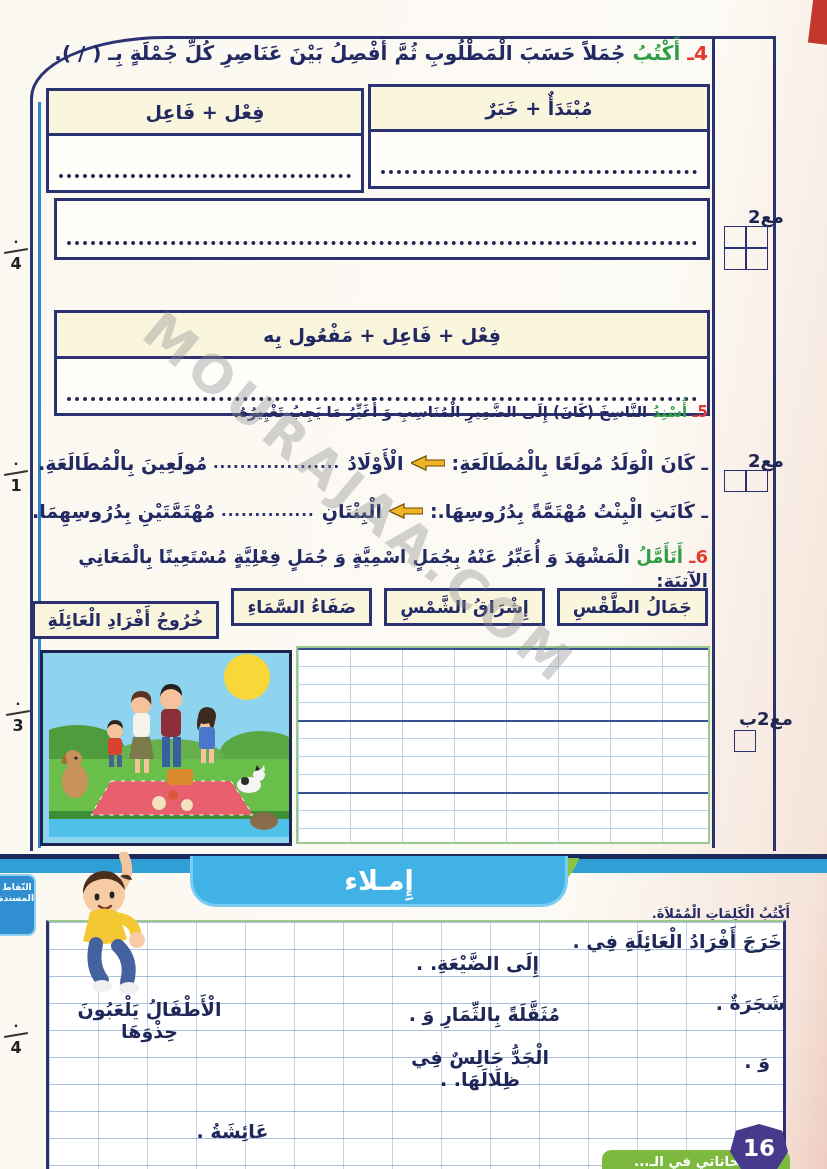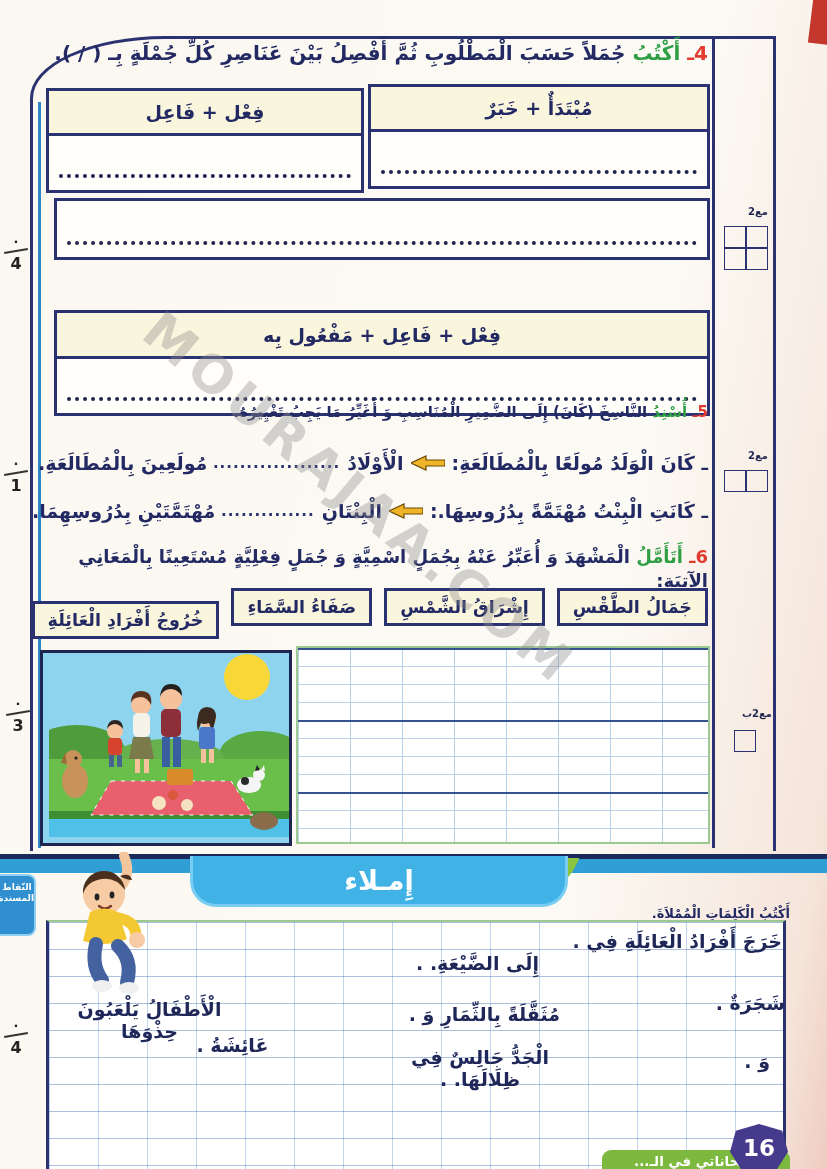--- a/index.html
+++ b/index.html
@@ -31,21 +31,21 @@
   .tag{border:3px solid #2b3272;background:#faf5dd;padding:6px 13px;font-size:17.5px;white-space:nowrap;}
   .tag-low{margin-top:13px;}
   .picframe{border:3px solid #1d2550;background:#8ed4ef;}
   .seyes{border:2px solid #9cc98f;background-color:#fff;
     background-image:
       linear-gradient(to bottom,#35548f 2px,transparent 2px),
       linear-gradient(to bottom,#b9d2ea 1px,transparent 1px),
       linear-gradient(to right,#b9d2ea 1px,transparent 1px);
     background-size:100% 72px,100% 18px,52px 100%;}
   
-  .mark{font-size:10px;color:#1d2550;}
+  .mark{font-size:18px;text-align:center;color:#1d2550;margin-left:24px;}
   .grid22{display:grid;grid-template-columns:22px 22px;}
   .sq{width:22px;height:22px;border:1.3px solid #2b3272;box-sizing:border-box;}
   .sq1{width:20px;height:20px;border:1.3px solid #2b3272;}
   
   .score{display:flex;flex-direction:column;align-items:center;width:28px;color:#222;}
   .score .num{font-size:13px;line-height:8px;}
   .score .bar{width:24px;border-top:2px solid #333;transform:rotate(-10deg);margin:4px 0 2px;}
   .score .den{font-size:16px;}
   
   .banner-bar{left:0;top:854px;width:827px;height:14px;background:#2f9fd6;border-top:5px solid #1a2a5c;}
@@ -280,18 +280,18 @@
 
   <div class="abs dict-grid"></div>
 
   <div class="abs dtext rtl" style="left:520px;top:930px;width:262px;text-align:right;">خَرَجَ أَفْرَادُ الْعَائِلَةِ فِي .</div>
   <div class="abs dtext rtl" style="left:400px;top:952px;width:155px;text-align:center;">إِلَى الضَّيْعَةِ. .</div>
   <div class="abs dtext rtl" style="left:690px;top:992px;width:95px;text-align:right;">شَجَرَةٌ .</div>
   <div class="abs dtext rtl" style="left:375px;top:1003px;width:185px;text-align:right;">مُثَقَّلَةً بِالثِّمَارِ وَ .</div>
   <div class="abs dtext rtl" style="left:52px;top:998px;width:195px;text-align:center;">الْأَطْفَالُ يَلْعَبُونَ حِذْوَهَا</div>
   <div class="abs dtext rtl" style="left:700px;top:1050px;width:70px;text-align:right;">وَ .</div>
   <div class="abs dtext rtl" style="left:385px;top:1046px;width:190px;text-align:center;">الْجَدُّ جَالِسٌ فِي ظِلَالَهَا. .</div>
-  <div class="abs dtext rtl" style="left:185px;top:1034px;width:95px;text-align:center;">عَائِشَةُ .</div>
+  <div class="abs dtext rtl" style="left:185px;top:1120px;width:95px;text-align:center;">عَائِشَةُ .</div>
 
   <div class="abs badge16">16</div>
   <div class="abs footer-banner rtl">امتحاناتي في الـ...</div>
 
 </div>
 
 </body></html>

